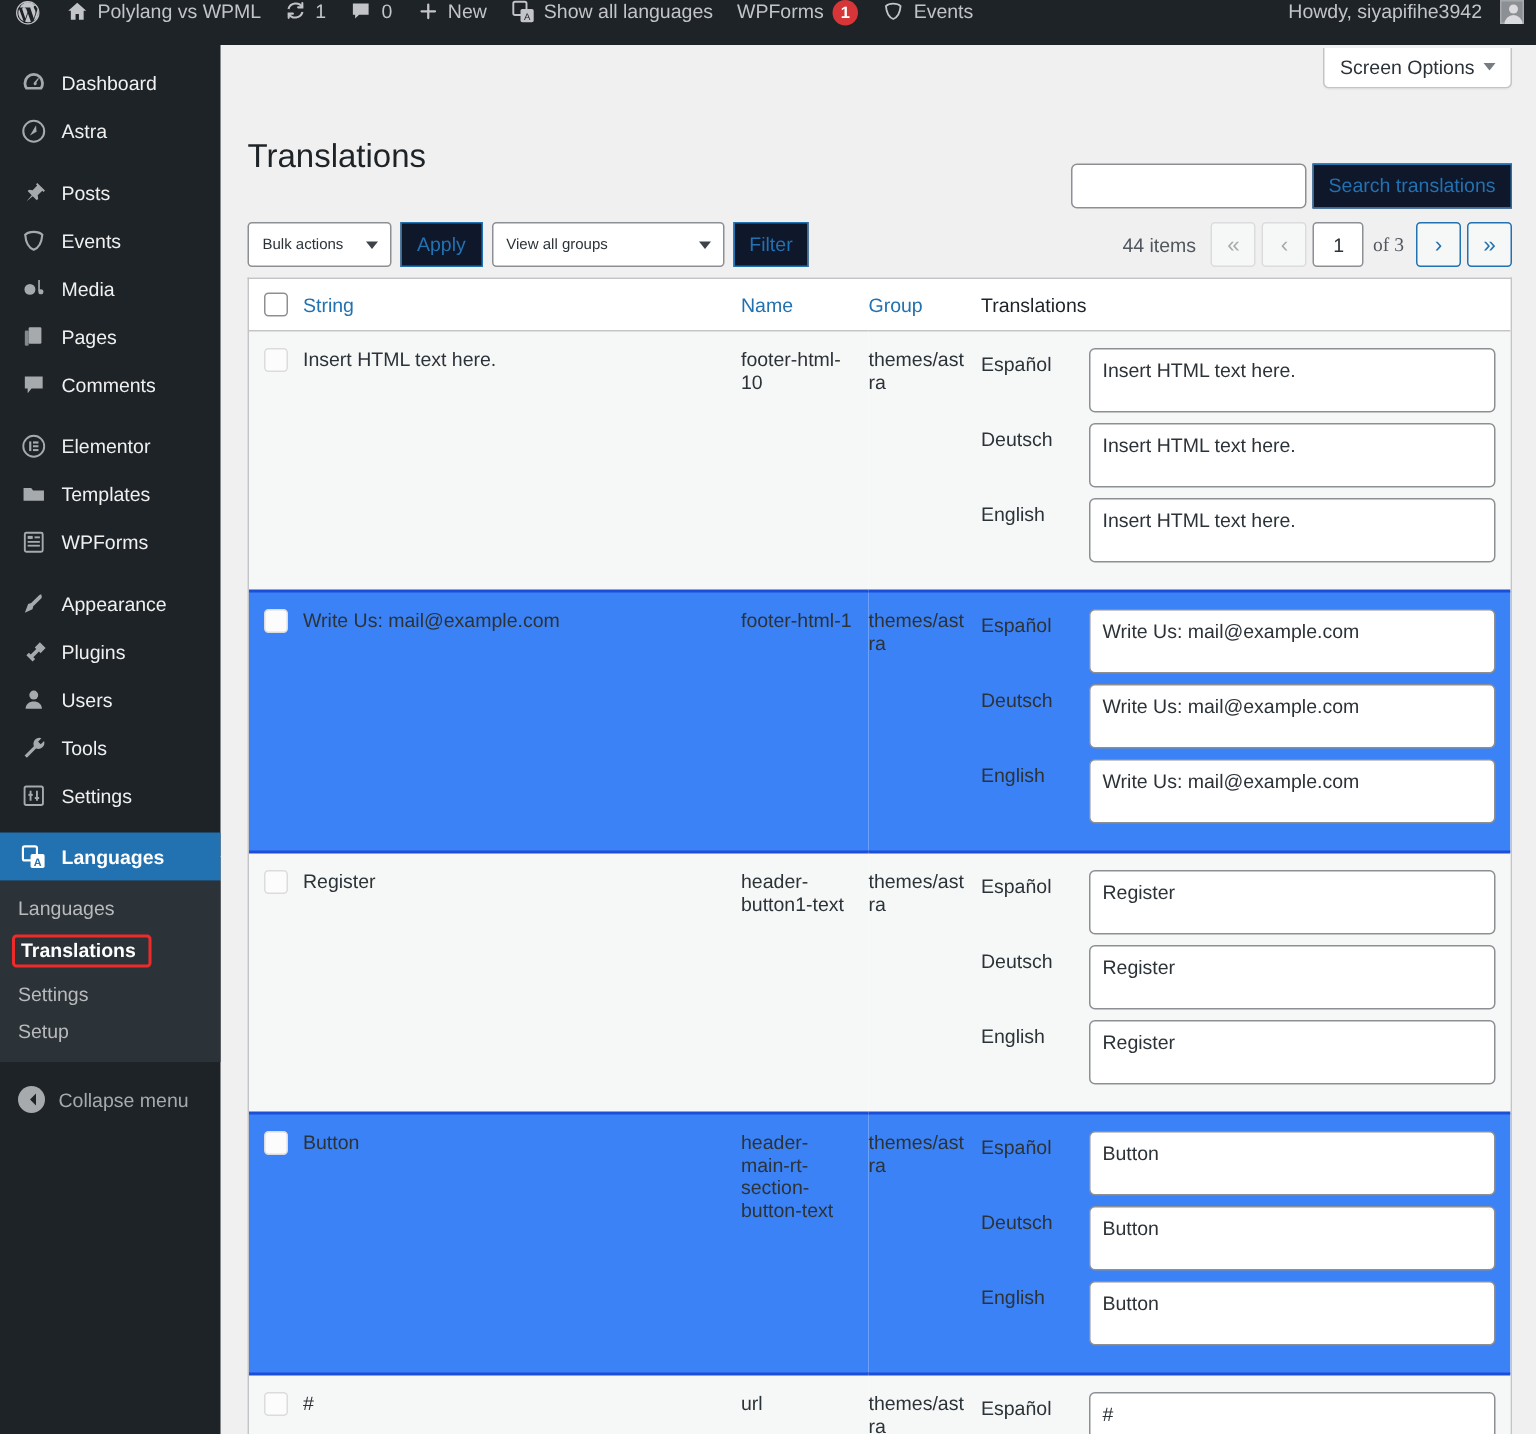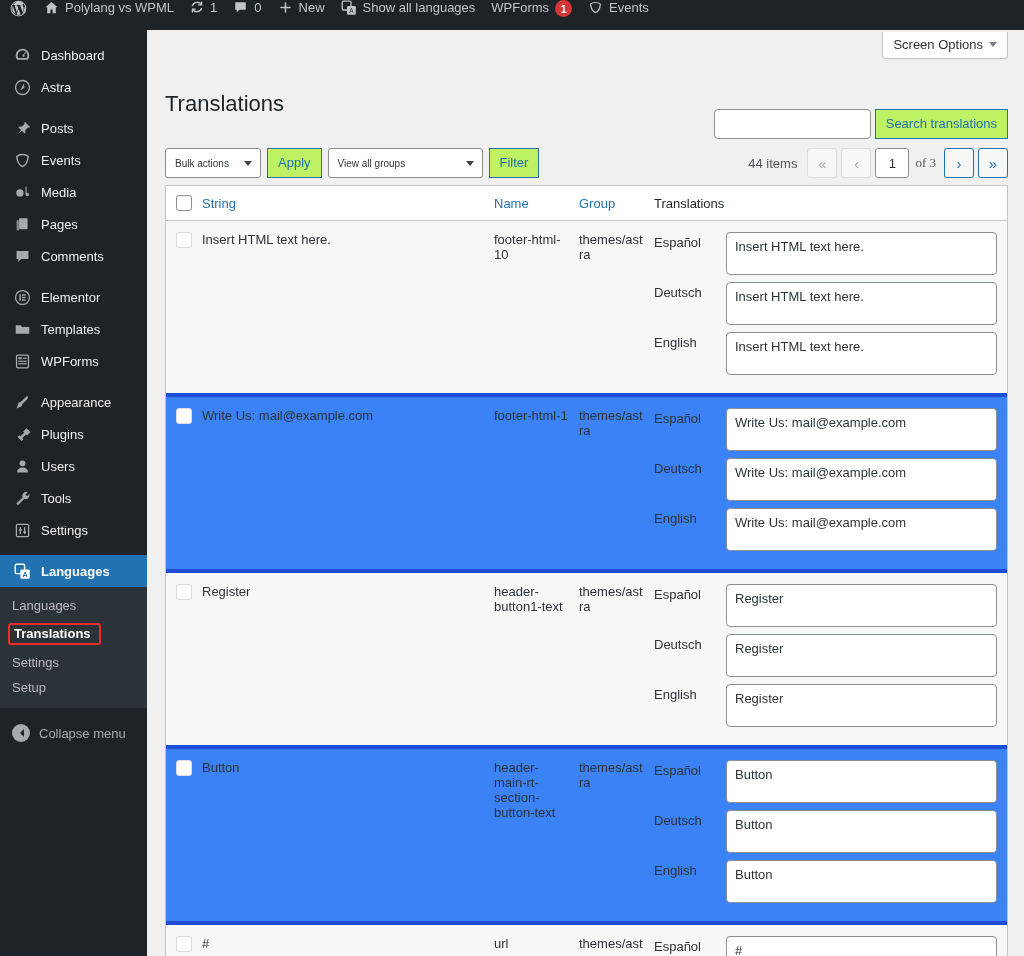--- a/index.html
+++ b/index.html
@@ -194,21 +194,21 @@
     border-radius: 4px;
     background: #fff;
     padding: 0 8px;
     font-size: 13px;
     color: #2c3338;
     font-family: "Liberation Sans", sans-serif;
     outline: none;
   }
   .btn-secondary {
     height: 30px;
-    background: #bef264;
+    background: #0f172a;
     border: 1px solid #2271b1;
     border-radius: 0;
     color: #2271b1;
     font-size: 13px;
     padding: 0 10px;
     cursor: pointer;
     font-family: "Liberation Sans", sans-serif;
     line-height: 28px;
     white-space: nowrap;
   }
@@ -311,21 +311,21 @@
   th.col-name,   td.col-name   { width: 85px; }
   th.col-group,  td.col-group  { width: 75px; }
   th.col-trans,  td.col-trans  { width: auto; }
   th.col-trans { color: #1d2327 !important; }
 
   table.wp-list tbody td {
     vertical-align: top;
     font-size: 13px;
     color: #2c3338;
     padding: 11px 10px 11px 0;
-    border-bottom: 4px solid #1d4ed8;
+    border-bottom: 2px solid #1d4ed8;
     word-wrap: break-word;
     overflow-wrap: break-word;
   }
   tbody tr.alt td { background: #f6f7f7; }
   tbody tr td { background: #3b82f6; }
 
   .cb {
     width: 16px; height: 16px;
     border: 1px solid #8c8f94;
     border-radius: 3px;
@@ -438,20 +438,24 @@
     <span class="ab-icon">
       <svg width="15" height="15" viewBox="0 0 20 20" fill="none" stroke="#c3c4c7" stroke-width="1.6">
           <path d="M3.5 5.5c1.5-1.6 4-2.2 6.5-2.2s5 .6 6.5 2.2c-.5 6-2.6 10-6.5 11.4C6.1 15.5 4 11.5 3.5 5.5z"></path>
         </svg>
     </span>
     <span>Events</span>
   </div>
 
   <div class="ab-spacer"></div>
 
+  <div class="ab-item">
+    <span>Howdy, siyapifihe3942</span>
+    <span class="ab-avatar"></span>
+  </div>
 </div>
 
 <div id="sidebar">
 
   <div class="menu-sep"></div>
 
   <div class="menu-item">
     <span class="mi-icon">
       <svg width="17" height="17" viewBox="0 0 20 20" fill="currentColor">
           <path d="M10 2a8 8 0 00-8 8 8 8 0 001.7 4.9h12.6A8 8 0 0018 10a8 8 0 00-8-8zm0 2.2a5.8 5.8 0 015.8 5.8c0 1-.3 2-.8 2.9H5c-.5-.9-.8-1.9-.8-2.9A5.8 5.8 0 0110 4.2zm3.4 1.7l-3 3.4a1.3 1.3 0 00.2 2.2 1.3 1.3 0 001.5-2l1.9-3.1z"></path>

